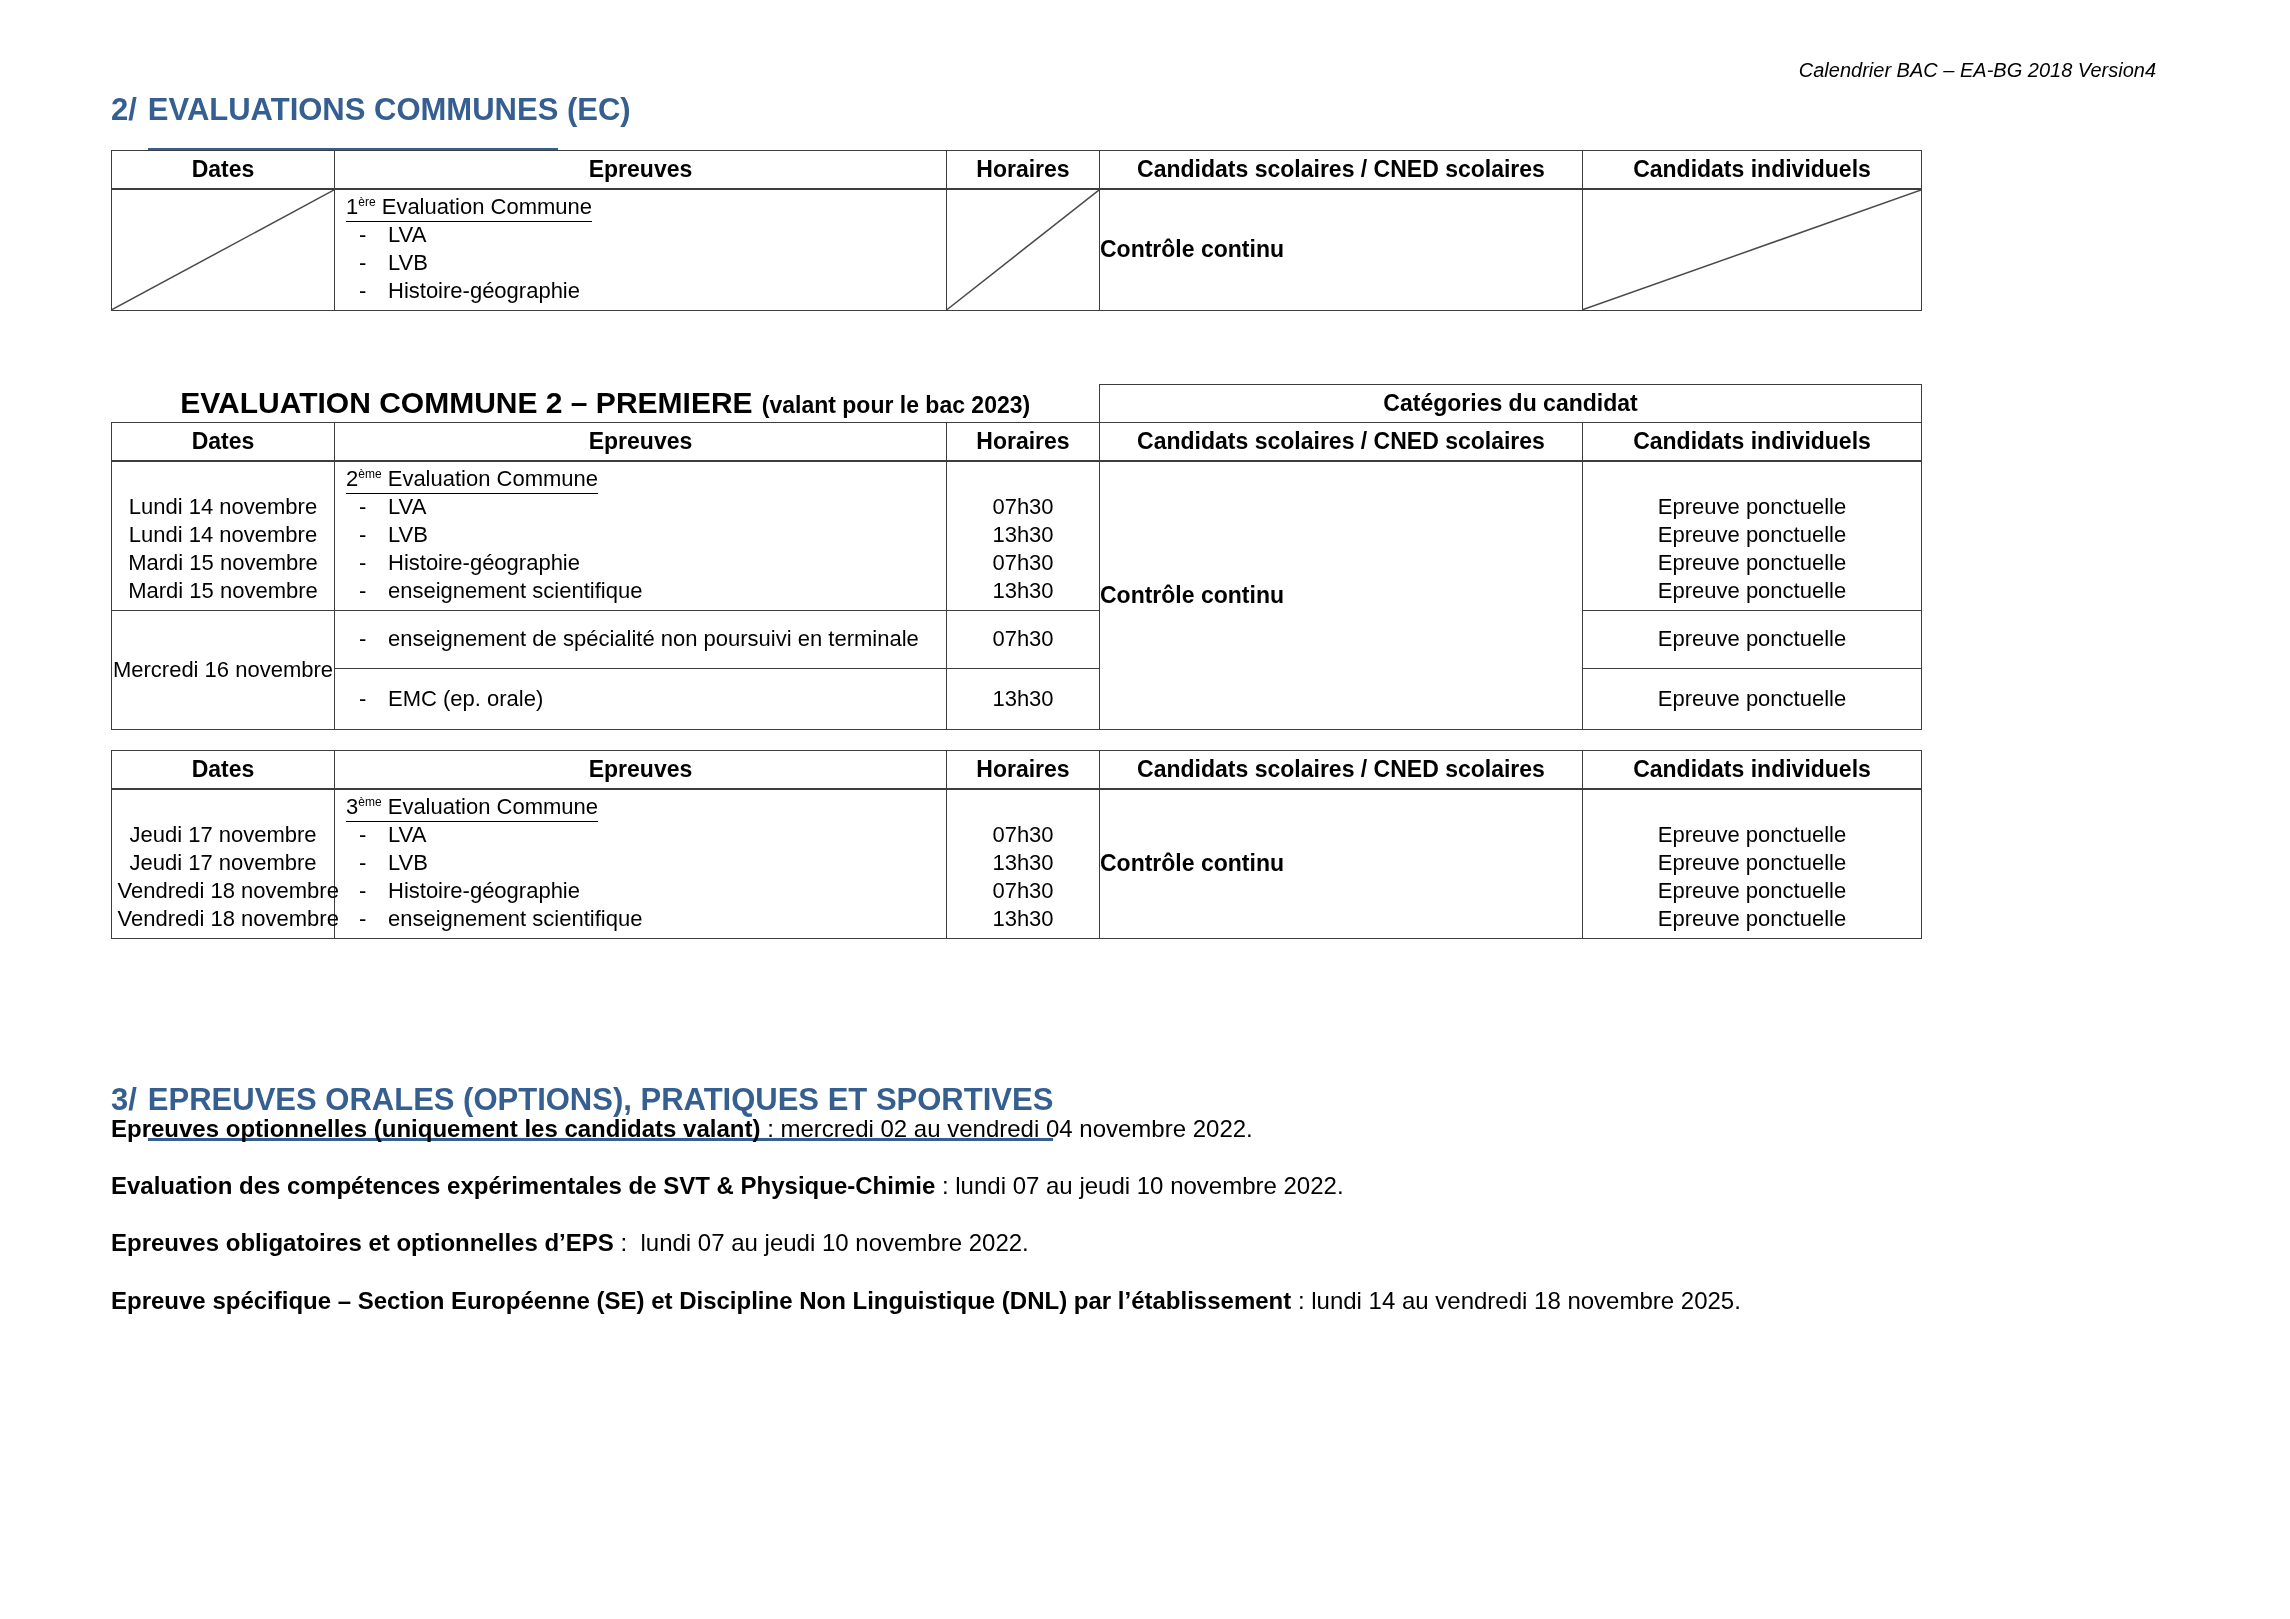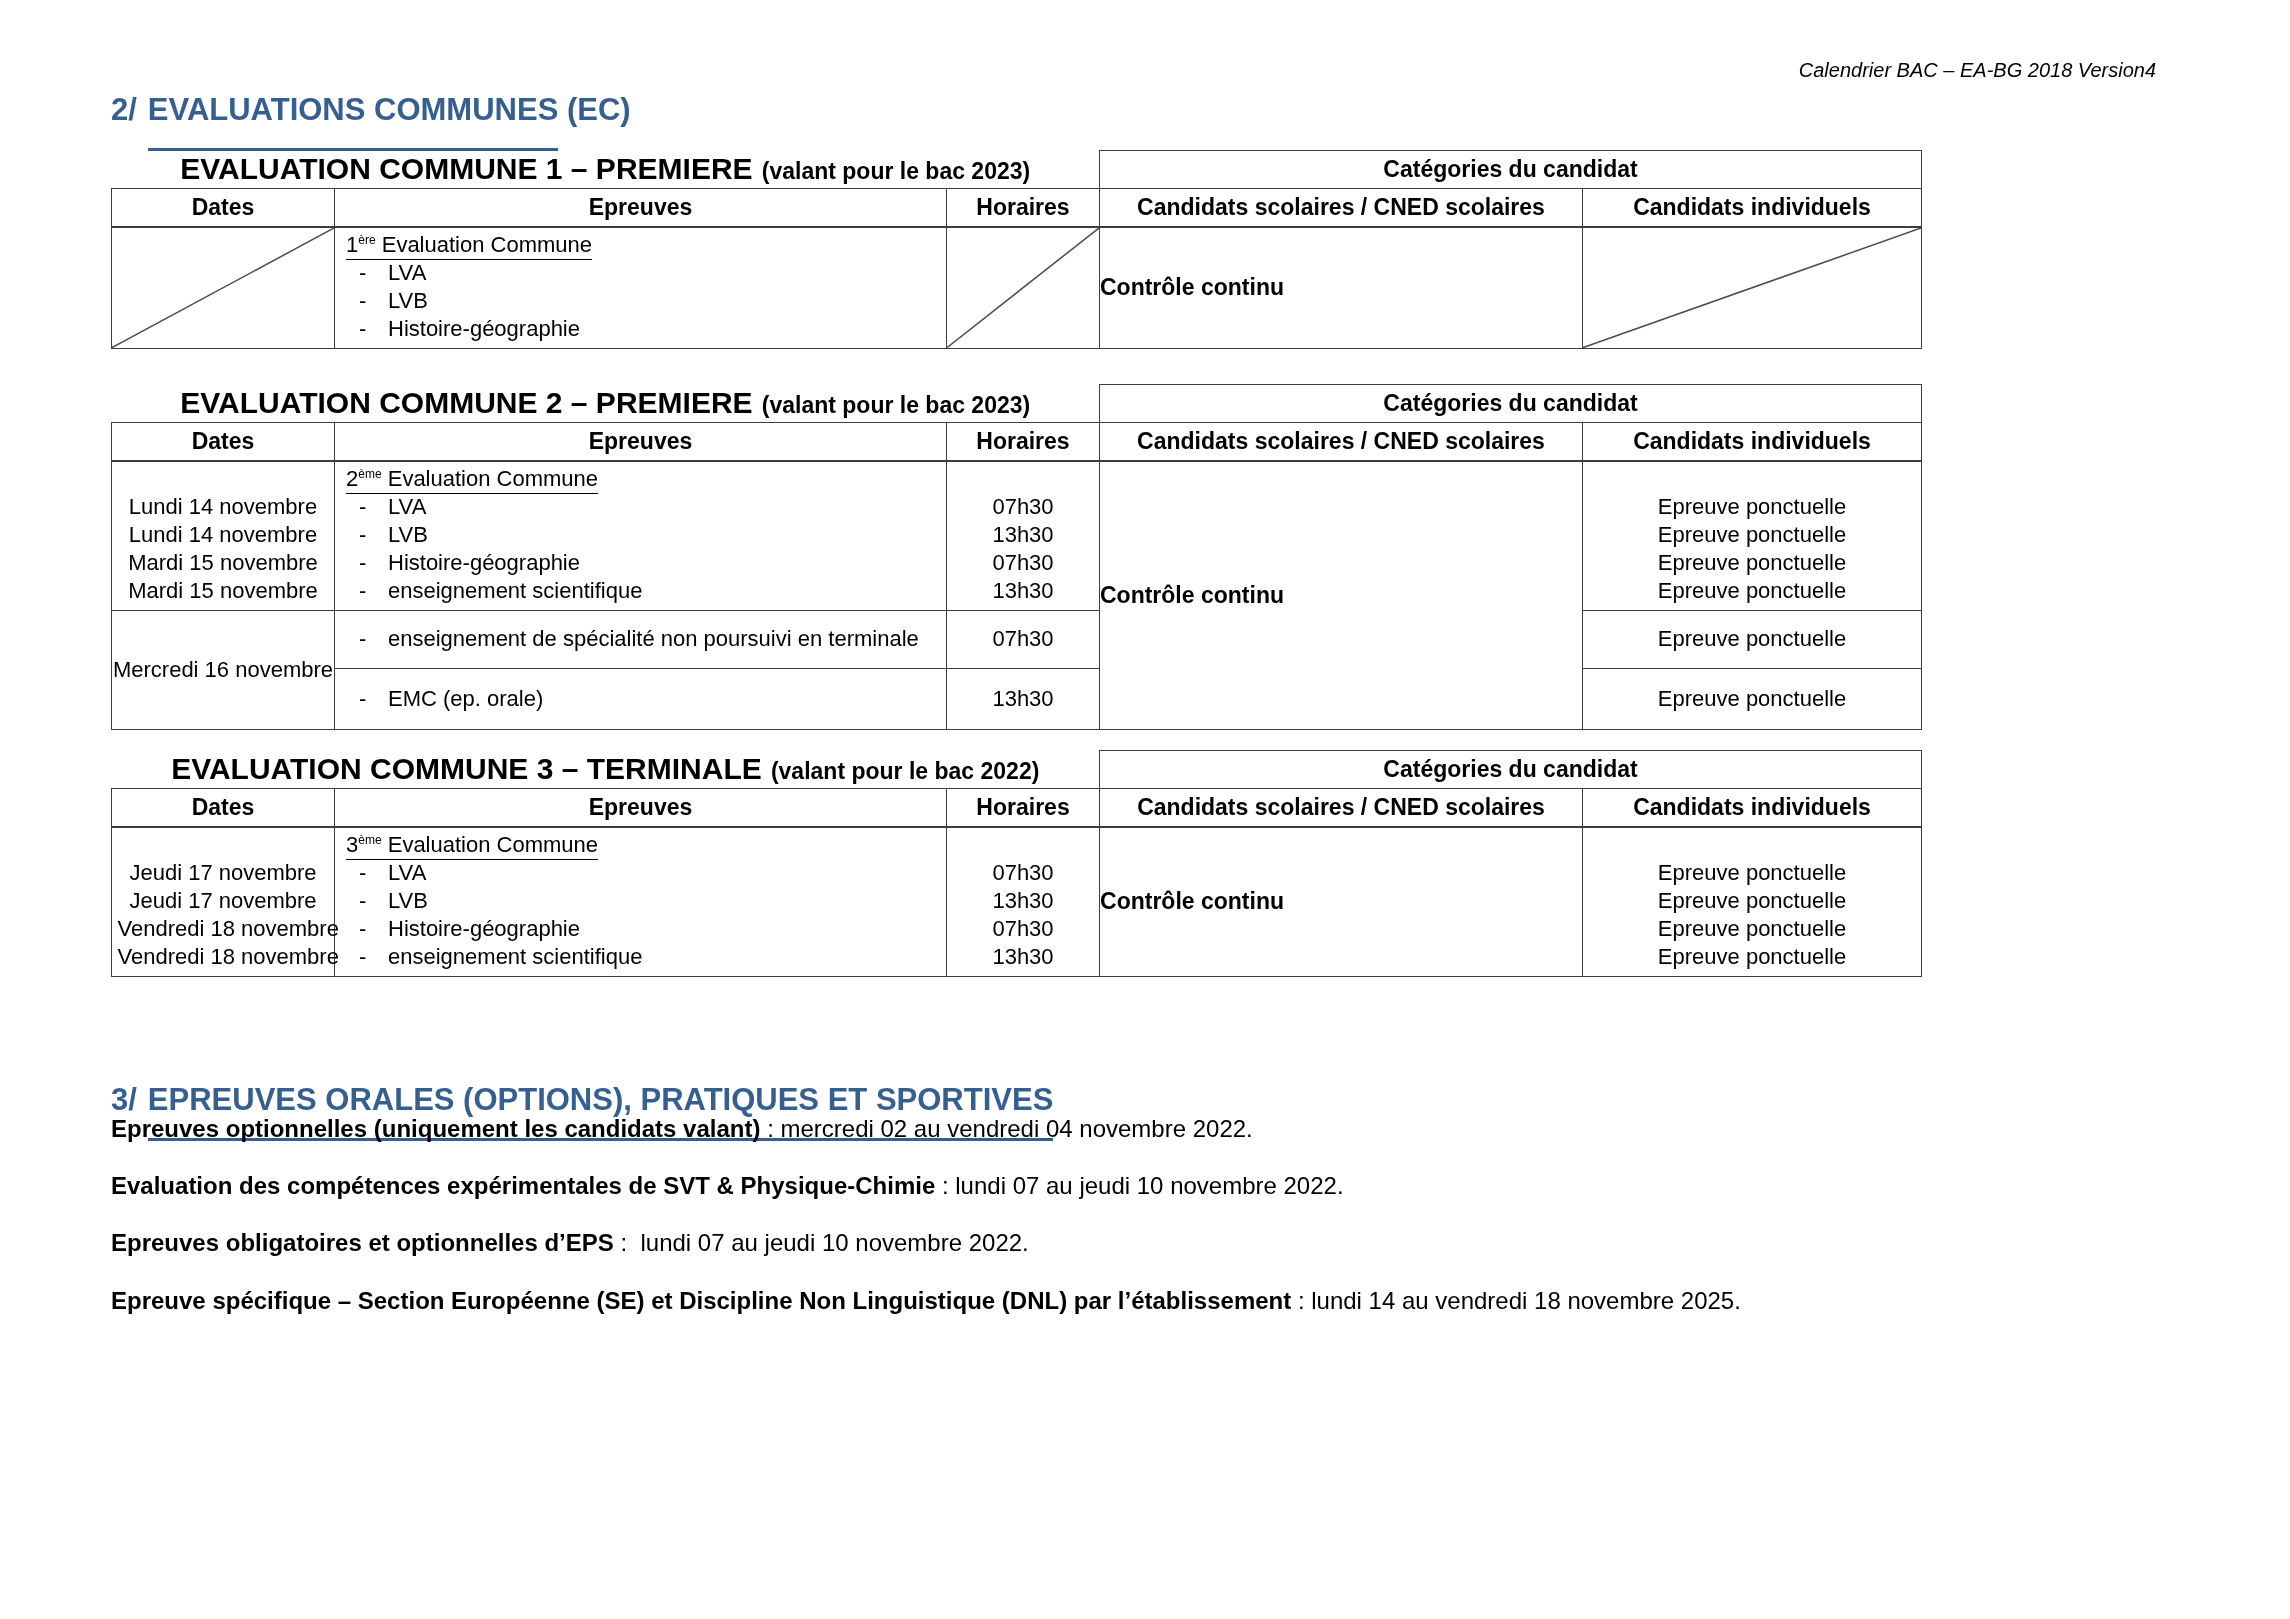--- a/index.html
+++ b/index.html
@@ -89,26 +89,20 @@
 <div class="tblwrap" style="top:150px;">
   <table>
     <colgroup>
         <col class="c-dates">
         <col class="c-epreuves">
         <col class="c-horaires">
         <col class="c-scolaires">
         <col class="c-individuels">
       </colgroup>
     <tbody>
-        <tr class="title-row">
-      <td class="title-left" colspan="3">
-        <span class="tbl-title">EVALUATION COMMUNE 1 – PREMIERE</span><span class="tbl-note">(valant pour le bac 2023)</span>
-      </td>
-      <td class="cat-cell" colspan="2">Catégories du candidat</td>
-    </tr>
     <tr class="head-row">
       <th>Dates</th>
       <th>Epreuves</th>
       <th>Horaires</th>
       <th>Candidats scolaires / CNED scolaires</th>
       <th>Candidats individuels</th>
     </tr>
     <tr class="t1-body">
       <td class="diag-cell">
         <svg class="diag" viewBox="0 0 100 100" preserveAspectRatio="none">
@@ -213,26 +207,20 @@
 <div class="tblwrap" style="top:750px;">
   <table>
     <colgroup>
         <col class="c-dates">
         <col class="c-epreuves">
         <col class="c-horaires">
         <col class="c-scolaires">
         <col class="c-individuels">
       </colgroup>
     <tbody>
-        <tr class="title-row">
-      <td class="title-left" colspan="3">
-        <span class="tbl-title">EVALUATION COMMUNE 3 – TERMINALE</span><span class="tbl-note">(valant pour le bac 2022)</span>
-      </td>
-      <td class="cat-cell" colspan="2">Catégories du candidat</td>
-    </tr>
     <tr class="head-row">
       <th>Dates</th>
       <th>Epreuves</th>
       <th>Horaires</th>
       <th>Candidats scolaires / CNED scolaires</th>
       <th>Candidats individuels</th>
     </tr>
     <tr class="r1">
       <td class="center cell-pad">
         <div class="line"></div>

